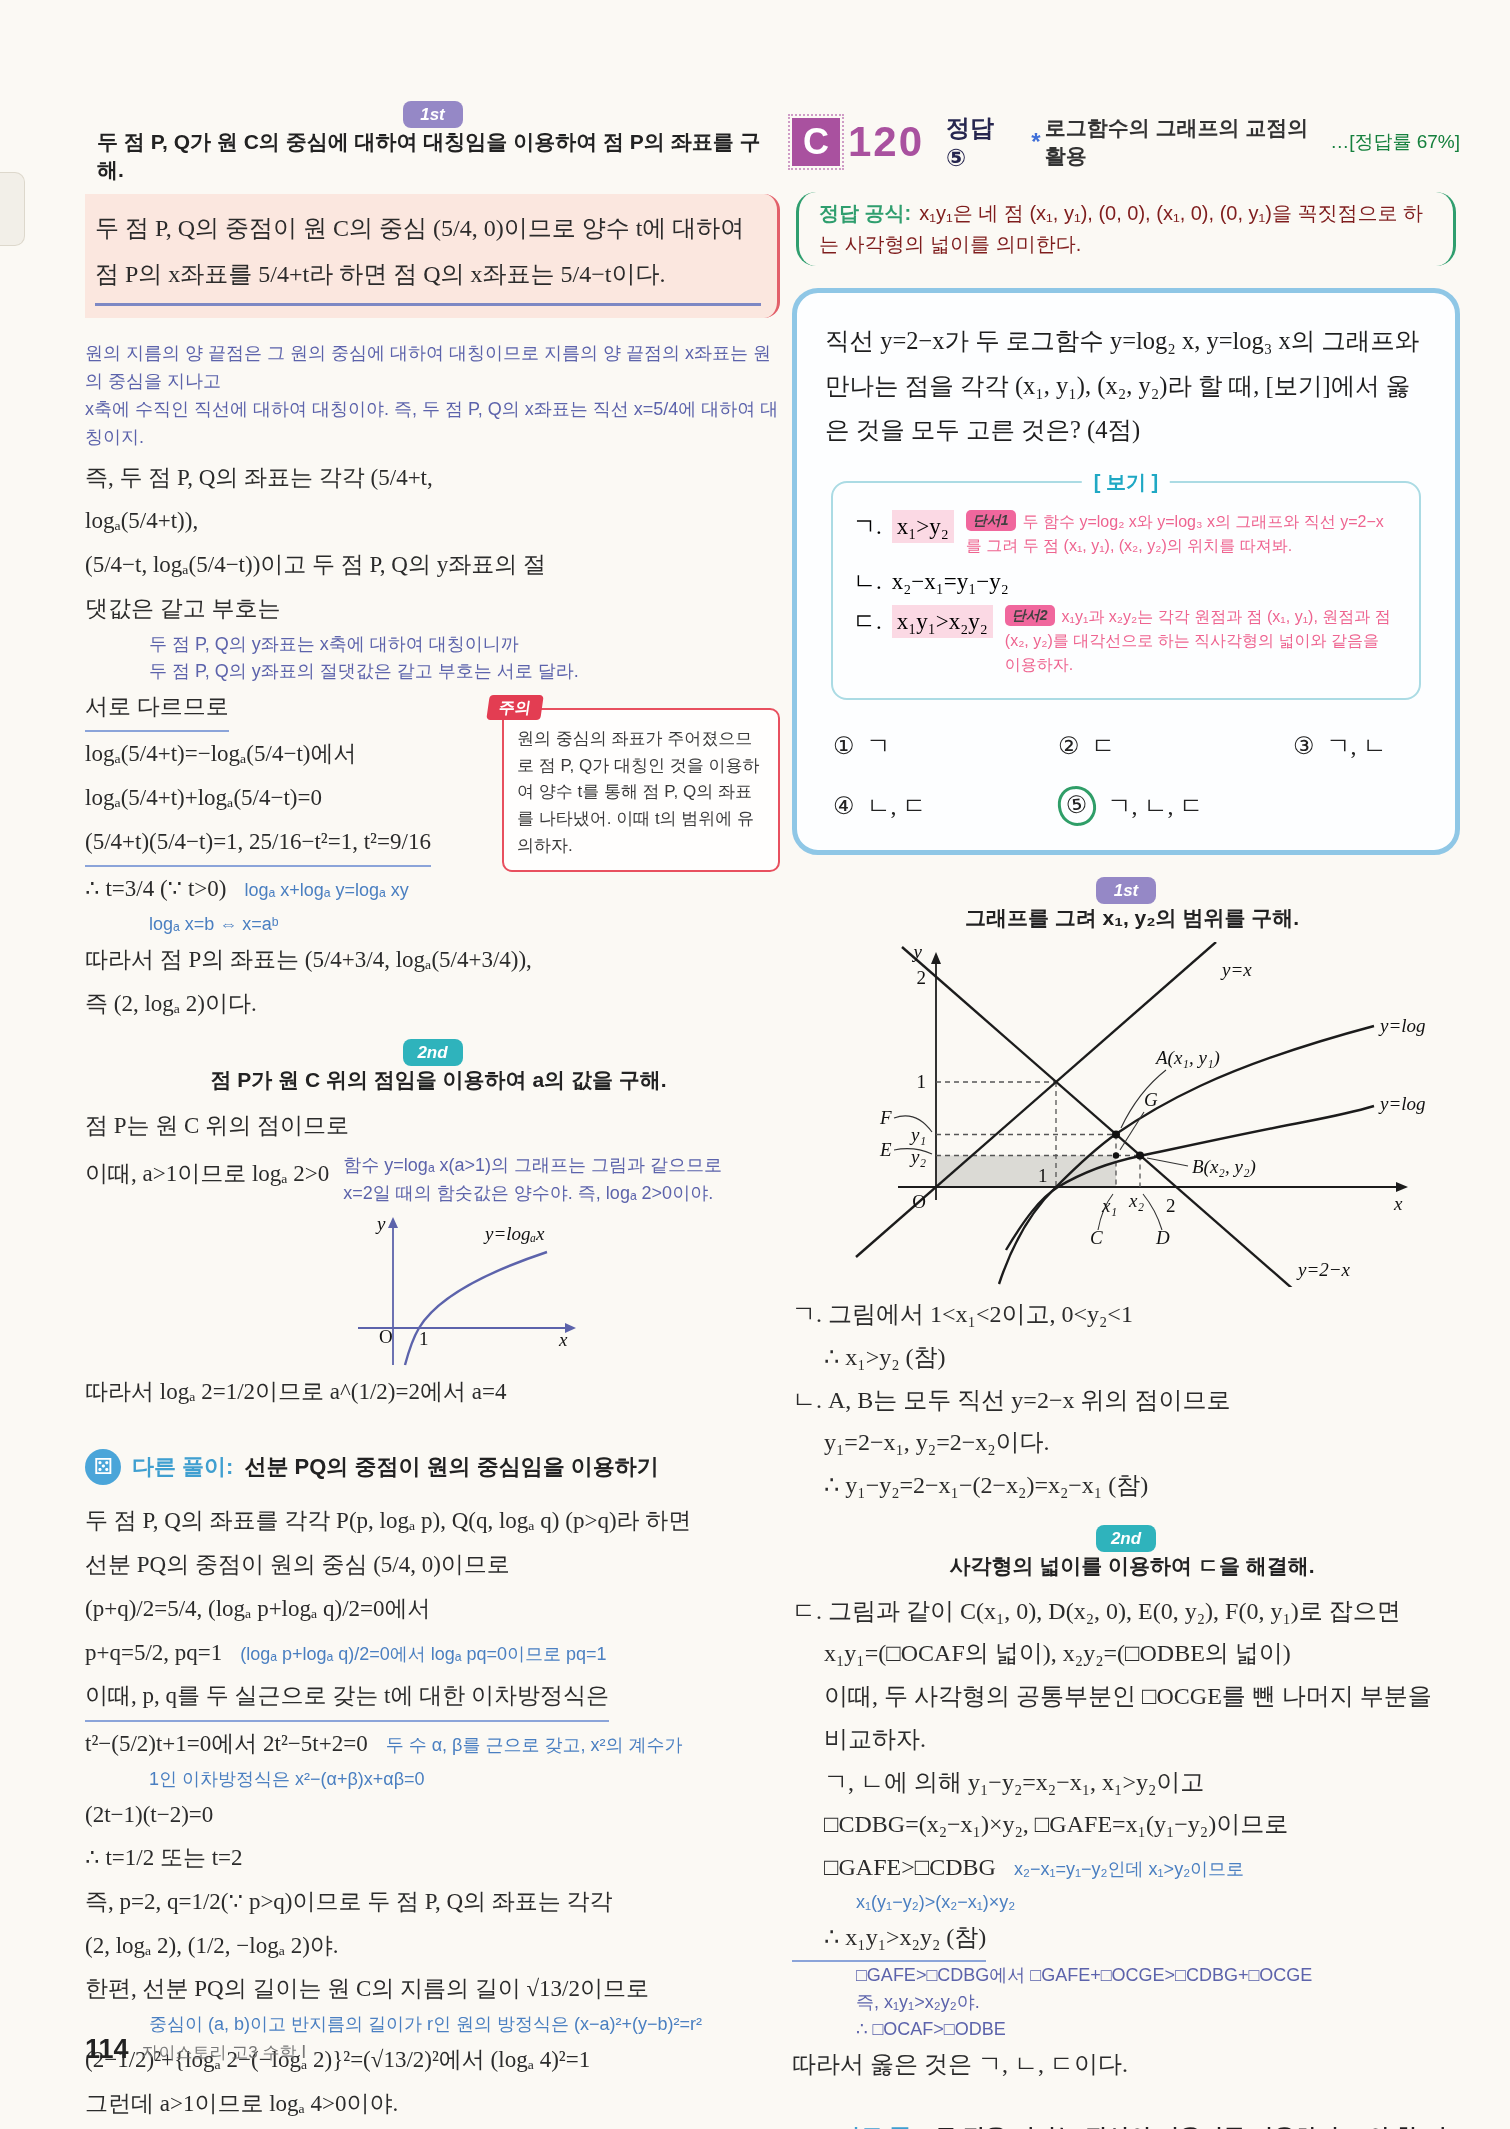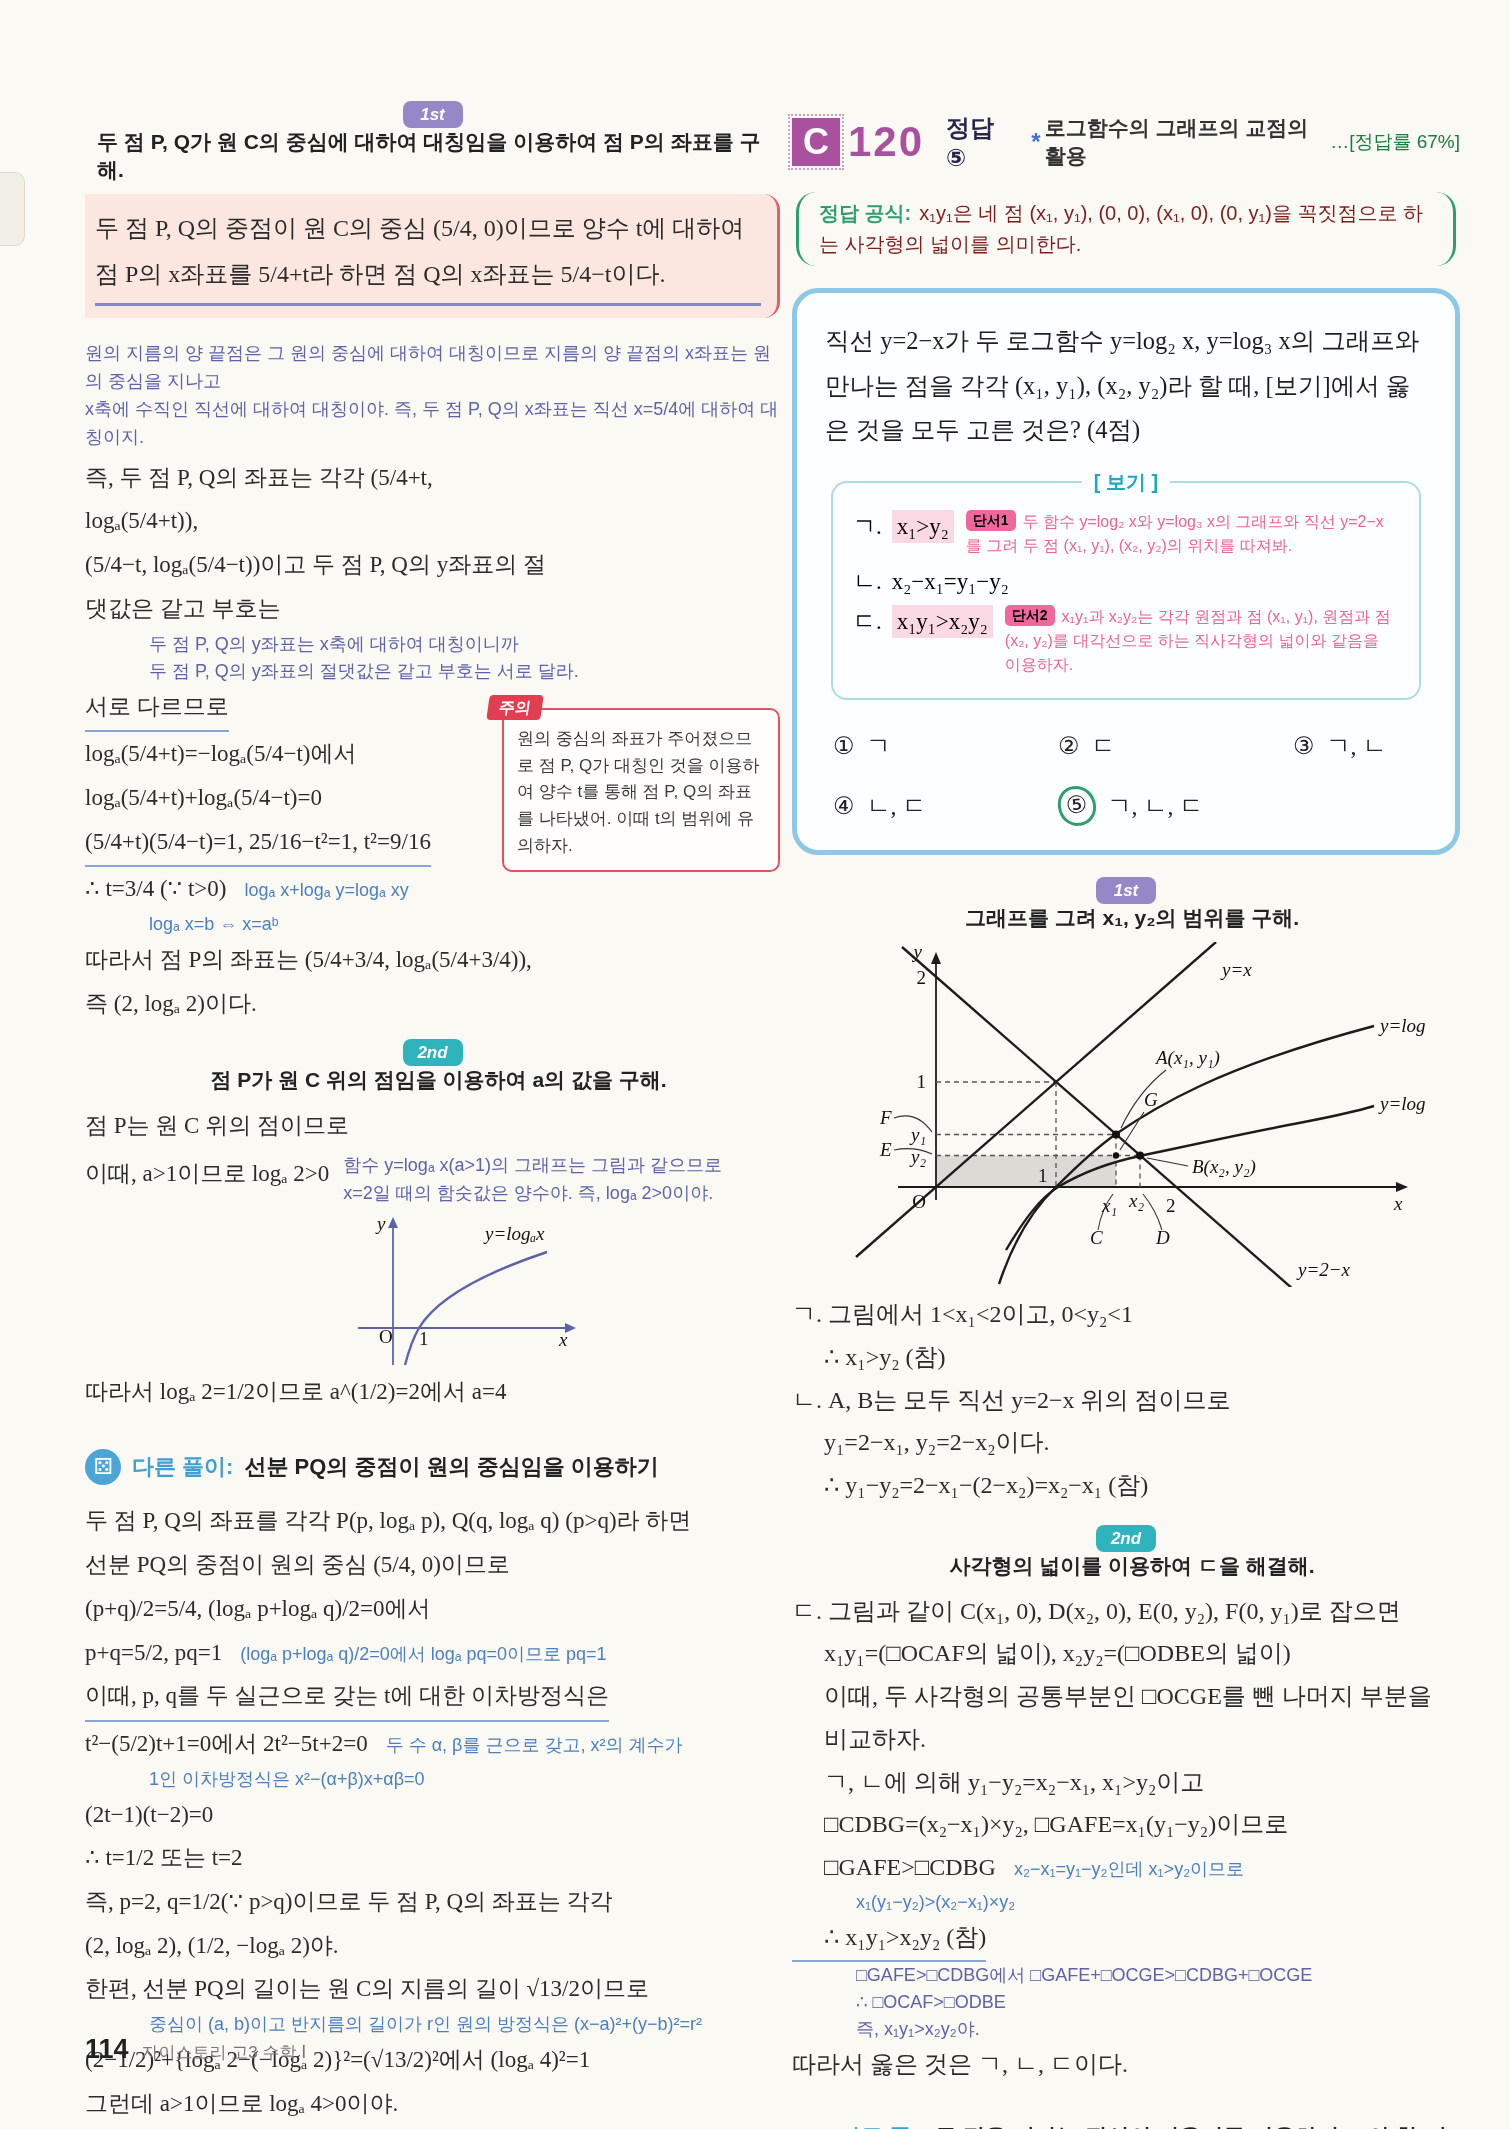--- a/index.html
+++ b/index.html
@@ -88,22 +88,22 @@
   .boki{position:relative;border:2px solid #abdbe4;border-radius:16px;margin:28px 6px 8px;padding:20px 20px 14px;}
   .boki-title{position:absolute;top:-14px;left:50%;transform:translateX(-50%);background:#fdfeff;
               padding:0 12px;color:#1fa8c4;font-weight:bold;font-size:20px;white-space:nowrap;}
   .bitem{display:flex;align-items:flex-start;margin:7px 0;
          font-family:"Liberation Serif","DejaVu Serif","DejaVu Sans",serif;font-size:23px;line-height:1.45;}
   .blabel{margin-right:10px;}
   .bstmt{white-space:nowrap;}
   .bstmt.hl{background:#fbd9e4;padding:0 5px;}
   .clue{margin-left:12px;font-family:"Liberation Sans","DejaVu Sans",sans-serif;
         font-size:16px;line-height:1.5;color:#ee6490;}
-  .clue-badge{display:inline-block;background:#f0679d;color:#000000;font-weight:bold;font-size:14px;
-              line-height:21px;border-radius:5px;padding:0 7px;margin-right:7px;vertical-align:2px;}
+  .clue-badge{display:inline-block;background:#f0679d;color:#404040;font-weight:bold;font-size:14px;
+              line-height:21px;border-radius:5px;padding:0 7px;margin-right:7px;vertical-align:2px;font-style:italic;}
 
   .choices{display:grid;grid-template-columns:225px 235px 1fr;row-gap:28px;margin:30px 8px 4px;
            font-family:"Liberation Serif","DejaVu Serif","DejaVu Sans",serif;font-size:24px;color:#222;}
   .choice{display:flex;align-items:center;gap:12px;}
   .sel-ring{display:inline-block;border:3px solid #2f9e68;border-radius:46% 54% 48% 52%;
             padding:2px 5px 4px;transform:rotate(-6deg);margin:-4px 0;}
 
   .graph{display:block;margin:8px auto 6px;}
   .gl{stroke:#1c1c1c;stroke-width:2.4;fill:none;}
   .gax{stroke:#1c1c1c;stroke-width:1.8;fill:none;}
@@ -442,24 +442,24 @@
         <div class="ln nb ind2">
         <span class="t">x₁(y₁−y₂)&gt;(x₂−x₁)×y₂</span>
       </div>
         <div class="ln ind ul">
         <span class="t">∴ x₁y₁&gt;x₂y₂ (참)</span>
       </div>
         <div class="ln nv ind2">
         <span class="t">□GAFE&gt;□CDBG에서 □GAFE+□OCGE&gt;□CDBG+□OCGE</span>
       </div>
         <div class="ln nv ind2">
+        <span class="t">즉, x₁y₁&gt;x₂y₂야.</span>
+      </div>
+        <div class="ln nv ind2">
         <span class="t">∴ □OCAF&gt;□ODBE</span>
-      </div>
-        <div class="ln nv ind2">
-        <span class="t">즉, x₁y₁&gt;x₂y₂야.</span>
       </div>
         <div class="ln">
         <span class="t">따라서 옳은 것은 ㄱ, ㄴ, ㄷ이다.</span>
       </div>
       </div>
 
     <div class="alt-row">
       <span class="dice">⚄</span>
       <span class="alt-label">다른 풀이:</span>
       <span class="alt-title">두 점을 지나는 직선의 기울기를 이용하여 ㄴ의 참·거짓 판단하기</span>

